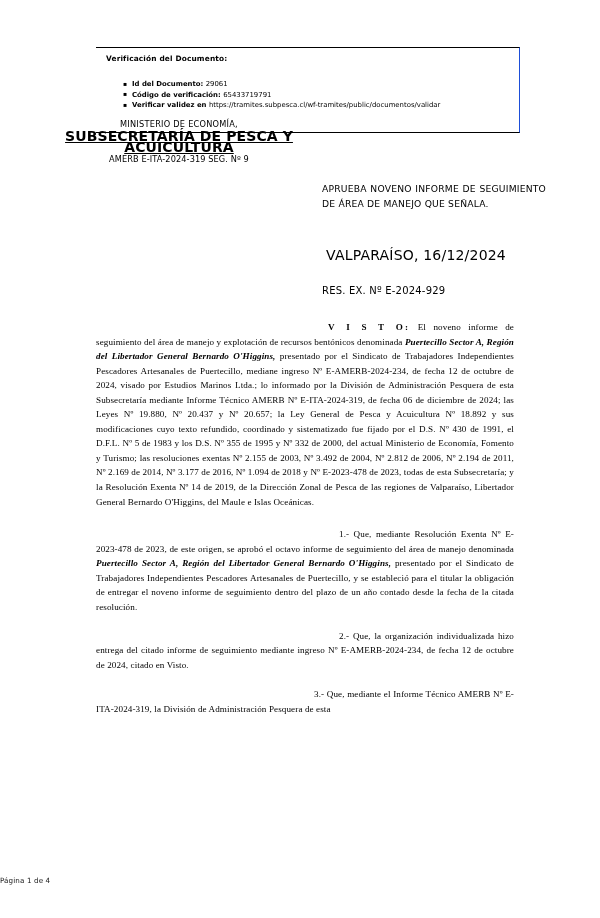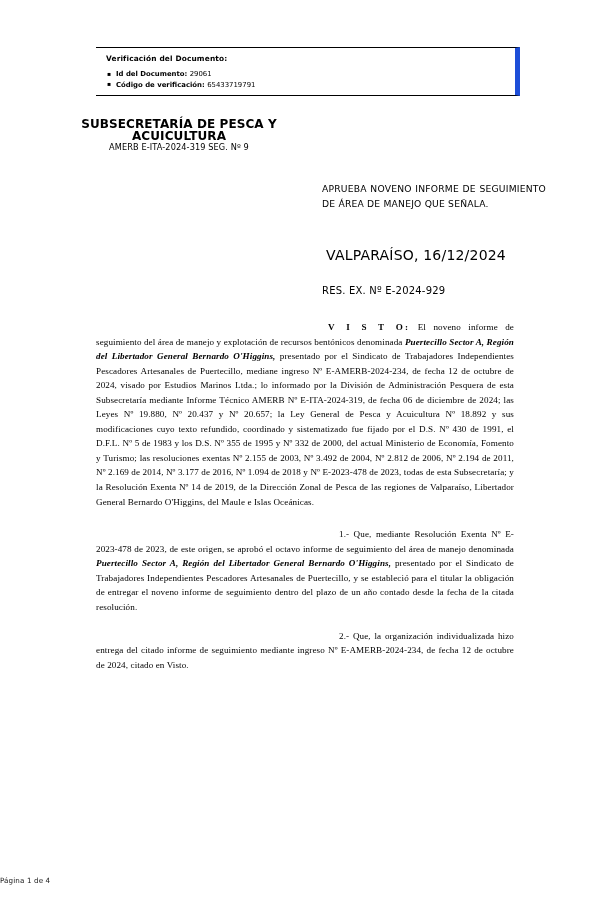--- a/index.html
+++ b/index.html
@@ -16,34 +16,34 @@
     overflow: hidden;
   }
 
   
   .verif-box {
     position: absolute;
     left: 96px;
     top: 47px;
     width: 424px;
     border-top: 1.5px solid #000;
-    border-right: 5px solid #1d4ed8;
+    border-right: 1px solid #1d4ed8;
     border-bottom: 1px solid #000;
     border-left: none;
     padding: 6px 4px 5px 10px;
     box-sizing: border-box;
   }
   .verif-title {
     font-size: 7.4px;
     font-weight: bold;
     letter-spacing: 0.15px;
     margin-bottom: 6px;
   }
   .verif-list {
-    margin: 0;
+    margin: 16px;
     padding: 0;
     list-style: none;
   }
   .verif-list li {
     font-size: 6.9px;
     line-height: 10.5px;
     position: relative;
     padding-left: 10px;
     white-space: nowrap;
   }
@@ -62,22 +62,23 @@
     left: 44px;
     top: 119px;
     width: 270px;
     text-align: center;
     font-size: 8.2px;
     line-height: 11.6px;
     letter-spacing: 0.25px;
   }
   .ministry .line-bold-underline {
     font-weight: bold;
+    text-decoration: underline;
     letter-spacing: 0.1px;
-    font-size: 12px;
+    font-size: 14px;
   }
   .ministry .code {
     letter-spacing: 0.1px;
   }
 
   
   .subject {
     position: absolute;
     left: 322px;
     top: 182px;
@@ -155,39 +156,42 @@
   }
 </style>
 </head>
 <body>
 
 <div class="verif-box">
   <div class="verif-title">Verificación del Documento:</div>
   <ul class="verif-list">
     <li><span class="lbl">Id del Documento: </span><span>29061</span></li>
     <li><span class="lbl">Código de verificación: </span><span>65433719791</span></li>
+    <li><span class="lbl">Verificar validez en </span><span>https://tramites.subpesca.cl/wf-tramites/public/documentos/validar</span></li>
   </ul>
 </div>
 
 <div class="ministry">
+  <div>MINISTERIO DE ECONOMÍA,</div>
   <div class="line-bold-underline">SUBSECRETARÍA DE PESCA Y ACUICULTURA</div>
   <div class="code">AMERB E-ITA-2024-319 SEG. Nº 9</div>
 </div>
 
 <div class="subject">APRUEBA NOVENO INFORME DE SEGUIMIENTO DE ÁREA DE MANEJO QUE SEÑALA.</div>
 <div class="place-date">VALPARAÍSO, 16/12/2024</div>
 <div class="res-number">RES. EX. Nº E-2024-929</div>
 
 <div class="body-area">
 
   <p class="para"><span class="indent-run"></span><span class="lead">V I S T O:</span><span> El noveno informe de seguimiento del área de manejo y explotación de recursos bentónicos denominada </span><span class="bi">Puertecillo Sector A, Región del Libertador General Bernardo O'Higgins,</span><span> presentado por el Sindicato de Trabajadores Independientes Pescadores Artesanales de Puertecillo, mediane ingreso Nº E-AMERB-2024-234, de fecha 12 de octubre de 2024, visado por Estudios Marinos Ltda.; lo informado por la División de Administración Pesquera de esta Subsecretaría mediante Informe Técnico AMERB Nº E-ITA-2024-319, de fecha 06 de diciembre de 2024; las Leyes Nº 19.880, Nº 20.437 y Nº 20.657; la Ley General de Pesca y Acuicultura Nº 18.892 y sus modificaciones cuyo texto refundido, coordinado y sistematizado fue fijado por el D.S. Nº 430 de 1991, el D.F.L. Nº 5 de 1983 y los D.S. Nº 355 de 1995 y Nº 332 de 2000, del actual Ministerio de Economía, Fomento y Turismo; las resoluciones exentas Nº 2.155 de 2003, Nº 3.492 de 2004, Nº 2.812 de 2006, Nº 2.194 de 2011, Nº 2.169 de 2014, Nº 3.177 de 2016, Nº 1.094 de 2018 y Nº E-2023-478 de 2023, todas de esta Subsecretaría; y la Resolución Exenta Nº 14 de 2019, de la Dirección Zonal de Pesca de las regiones de Valparaíso, Libertador General Bernardo O'Higgins, del Maule e Islas Oceánicas.</span></p>
 
 
   <p class="para" style="margin-top:18px"><span class="indent-run-2"></span><span>1.- Que, mediante Resolución Exenta Nº E-2023-478 de 2023, de este origen, se aprobó el octavo informe de seguimiento del área de manejo denominada </span><span class="bi">Puertecillo Sector A, Región del Libertador General Bernardo O'Higgins,</span><span> presentado por el Sindicato de Trabajadores Independientes Pescadores Artesanales de Puertecillo, y se estableció para el titular la obligación de entregar el noveno informe de seguimiento dentro del plazo de un año contado desde la fecha de la citada resolución.</span></p>
 
   <p class="para gap"><span class="indent-run-2"></span><span>2.- Que, la organización individualizada hizo entrega del citado informe de seguimiento mediante ingreso Nº E-AMERB-2024-234, de fecha 12 de octubre de 2024, citado en Visto.</span></p>
 
+  <p class="para gap"><span class="indent-run-3"></span><span>3.- Que, mediante el Informe Técnico AMERB Nº E-ITA-2024-319, la División de Administración Pesquera de esta</span></p>
 
 </div>
 
 <div class="footer">
   <span>Página 1 de 4</span>
 </div>
 
 </body></html>

